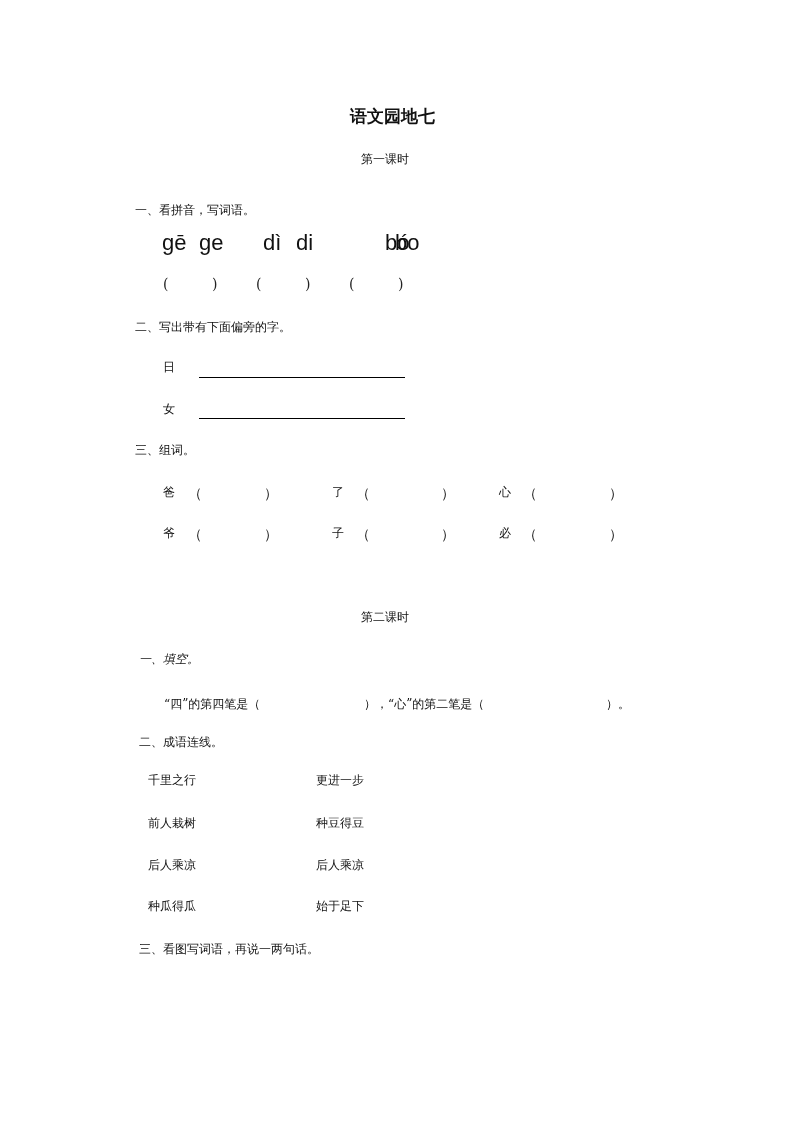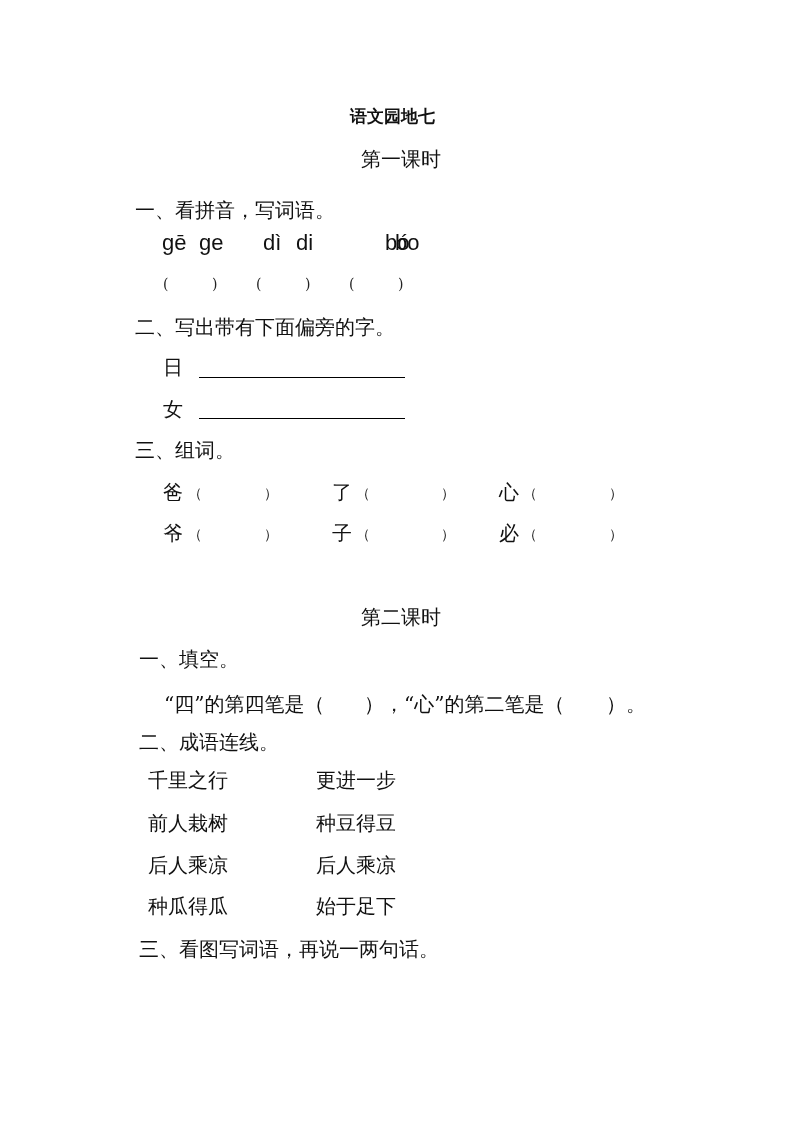--- a/index.html
+++ b/index.html
@@ -1,18 +1,18 @@
 <!DOCTYPE html>
 <html><head>
 <meta charset="utf-8">
 <style>
   html, body { margin: 0; padding: 0; background: #ffffff; }
   body { width: 793px; height: 1122px; position: relative; overflow: hidden;
          font-family: "DejaVu Serif", "Liberation Serif", serif; color: #111; }
-  .t { position: absolute; white-space: pre; font-size: 20px; line-height: 20px; }
+  .t { position: absolute; white-space: pre; font-size: 12px; line-height: 20px; }
   .title { font-weight: bold; font-size: 17px; }
   .pinyin { font-family: "Liberation Sans", "DejaVu Sans", sans-serif; font-size: 22px; }
   .paren { font-size: 14px; color: #222; }
   .uline { position: absolute; height: 0; border-top: 1.3px solid #000; }
 </style>
 </head>
 <body>
 
 <div>
 
@@ -73,21 +73,21 @@
     <div class="t paren" style="left:356px; top:524px;">（</div>
     <div class="t paren" style="left:441px; top:524px;">）</div>
 
     <div class="t" style="left:499px; top:523px;">必</div>
     <div class="t paren" style="left:523px; top:524px;">（</div>
     <div class="t paren" style="left:609px; top:524px;">）</div>
   </div>
 
   <div class="t" style="left:361px; top:607px;">第二课时</div>
 
-  <div class="t" style="left:139px; top:649px;">一、填空。</div>
+  <div class="t" style="left:139px; top:649px;font-style:italic;">一、填空。</div>
 
   <div>
     <div class="t" style="left:164px; top:694px;">“四”的第四笔是（</div>
     <div class="t" style="left:364px; top:694px;">），“心”的第二笔是（</div>
     <div class="t" style="left:606px; top:694px;">）。</div>
   </div>
 
   <div class="t" style="left:139px; top:732px;">二、成语连线。</div>
 
   <div>

